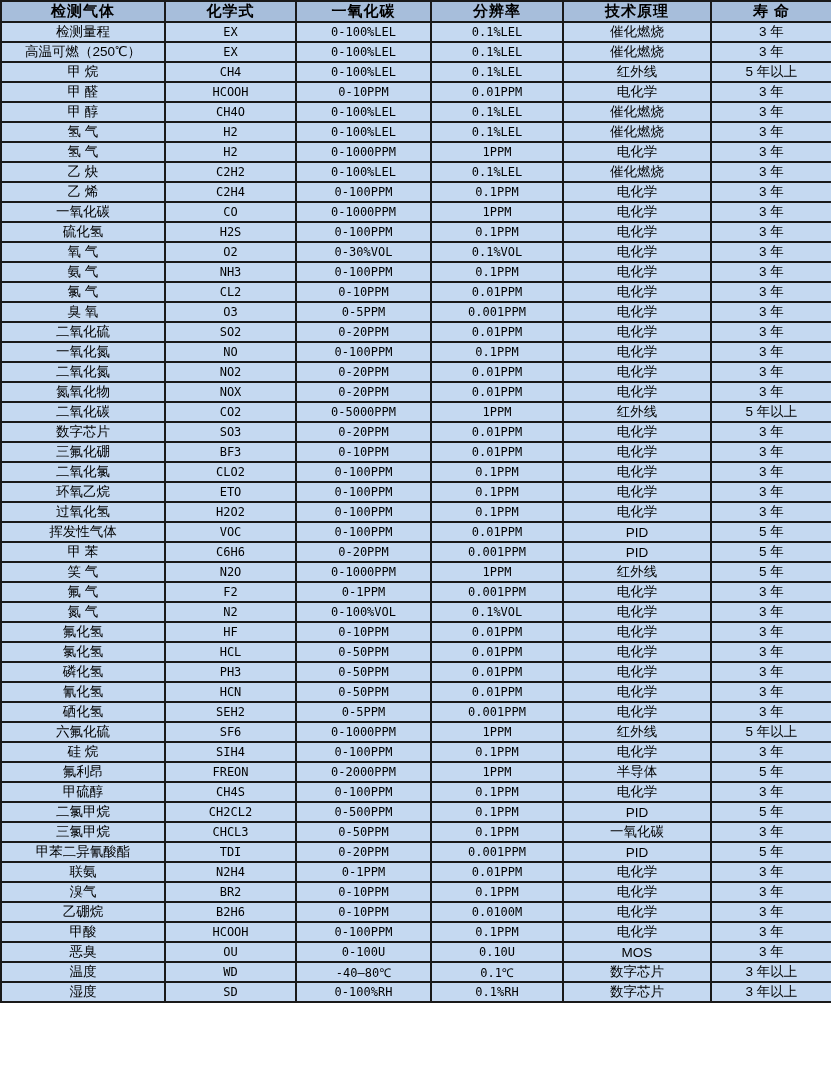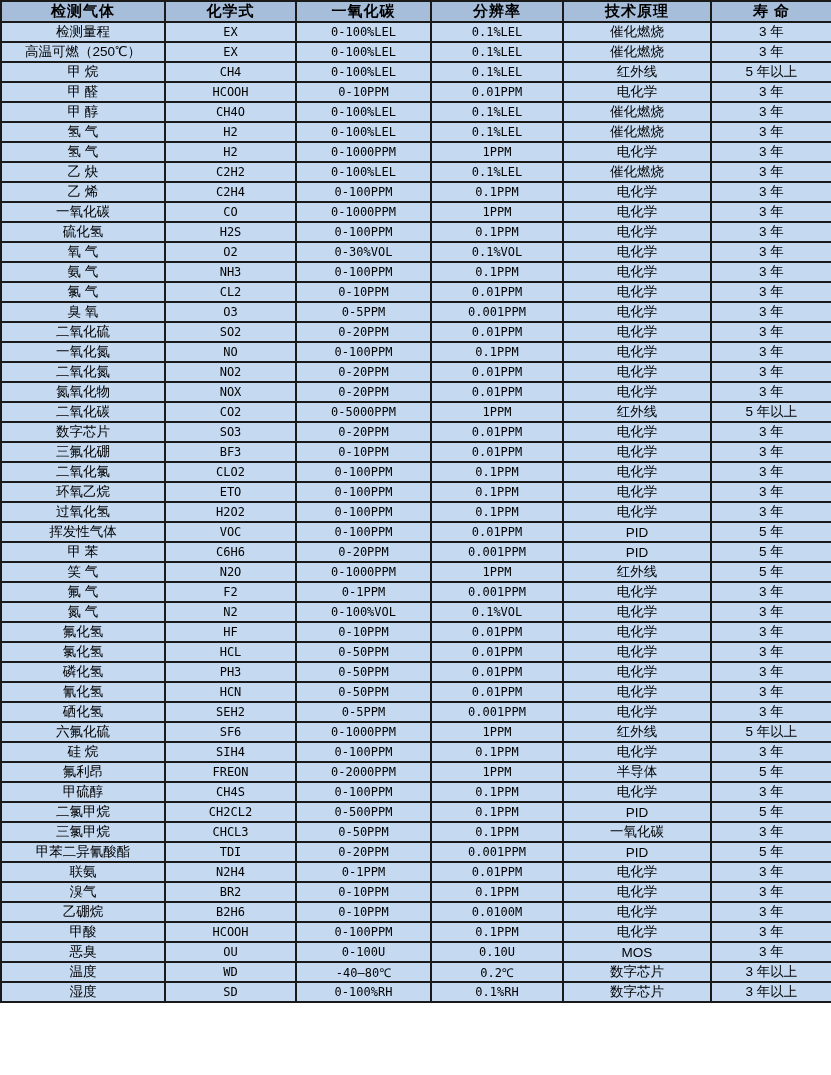--- a/index.html
+++ b/index.html
@@ -450,21 +450,21 @@
         <td data-name="formula-cell" class="latin">OU</td>
         <td data-name="range-cell" class="latin">0-100U</td>
         <td data-name="resolution-cell" class="latin">0.10U</td>
         <td data-name="principle-cell" class="cjk">MOS</td>
         <td data-name="lifespan-cell" class="cjk">3 年</td>
       </tr>
       <tr data-name="table-row">
         <td data-name="gas-name-cell" class="cjk">温度</td>
         <td data-name="formula-cell" class="latin">WD</td>
         <td data-name="range-cell" class="latin">-40—80℃</td>
-        <td data-name="resolution-cell" class="latin">0.2℃</td>
+        <td data-name="resolution-cell" class="latin">0.1℃</td>
         <td data-name="principle-cell" class="cjk">数字芯片</td>
         <td data-name="lifespan-cell" class="cjk">3 年以上</td>
       </tr>
       <tr data-name="table-row">
         <td data-name="gas-name-cell" class="cjk">湿度</td>
         <td data-name="formula-cell" class="latin">SD</td>
         <td data-name="range-cell" class="latin">0-100%RH</td>
         <td data-name="resolution-cell" class="latin">0.1%RH</td>
         <td data-name="principle-cell" class="cjk">数字芯片</td>
         <td data-name="lifespan-cell" class="cjk">3 年以上</td>

